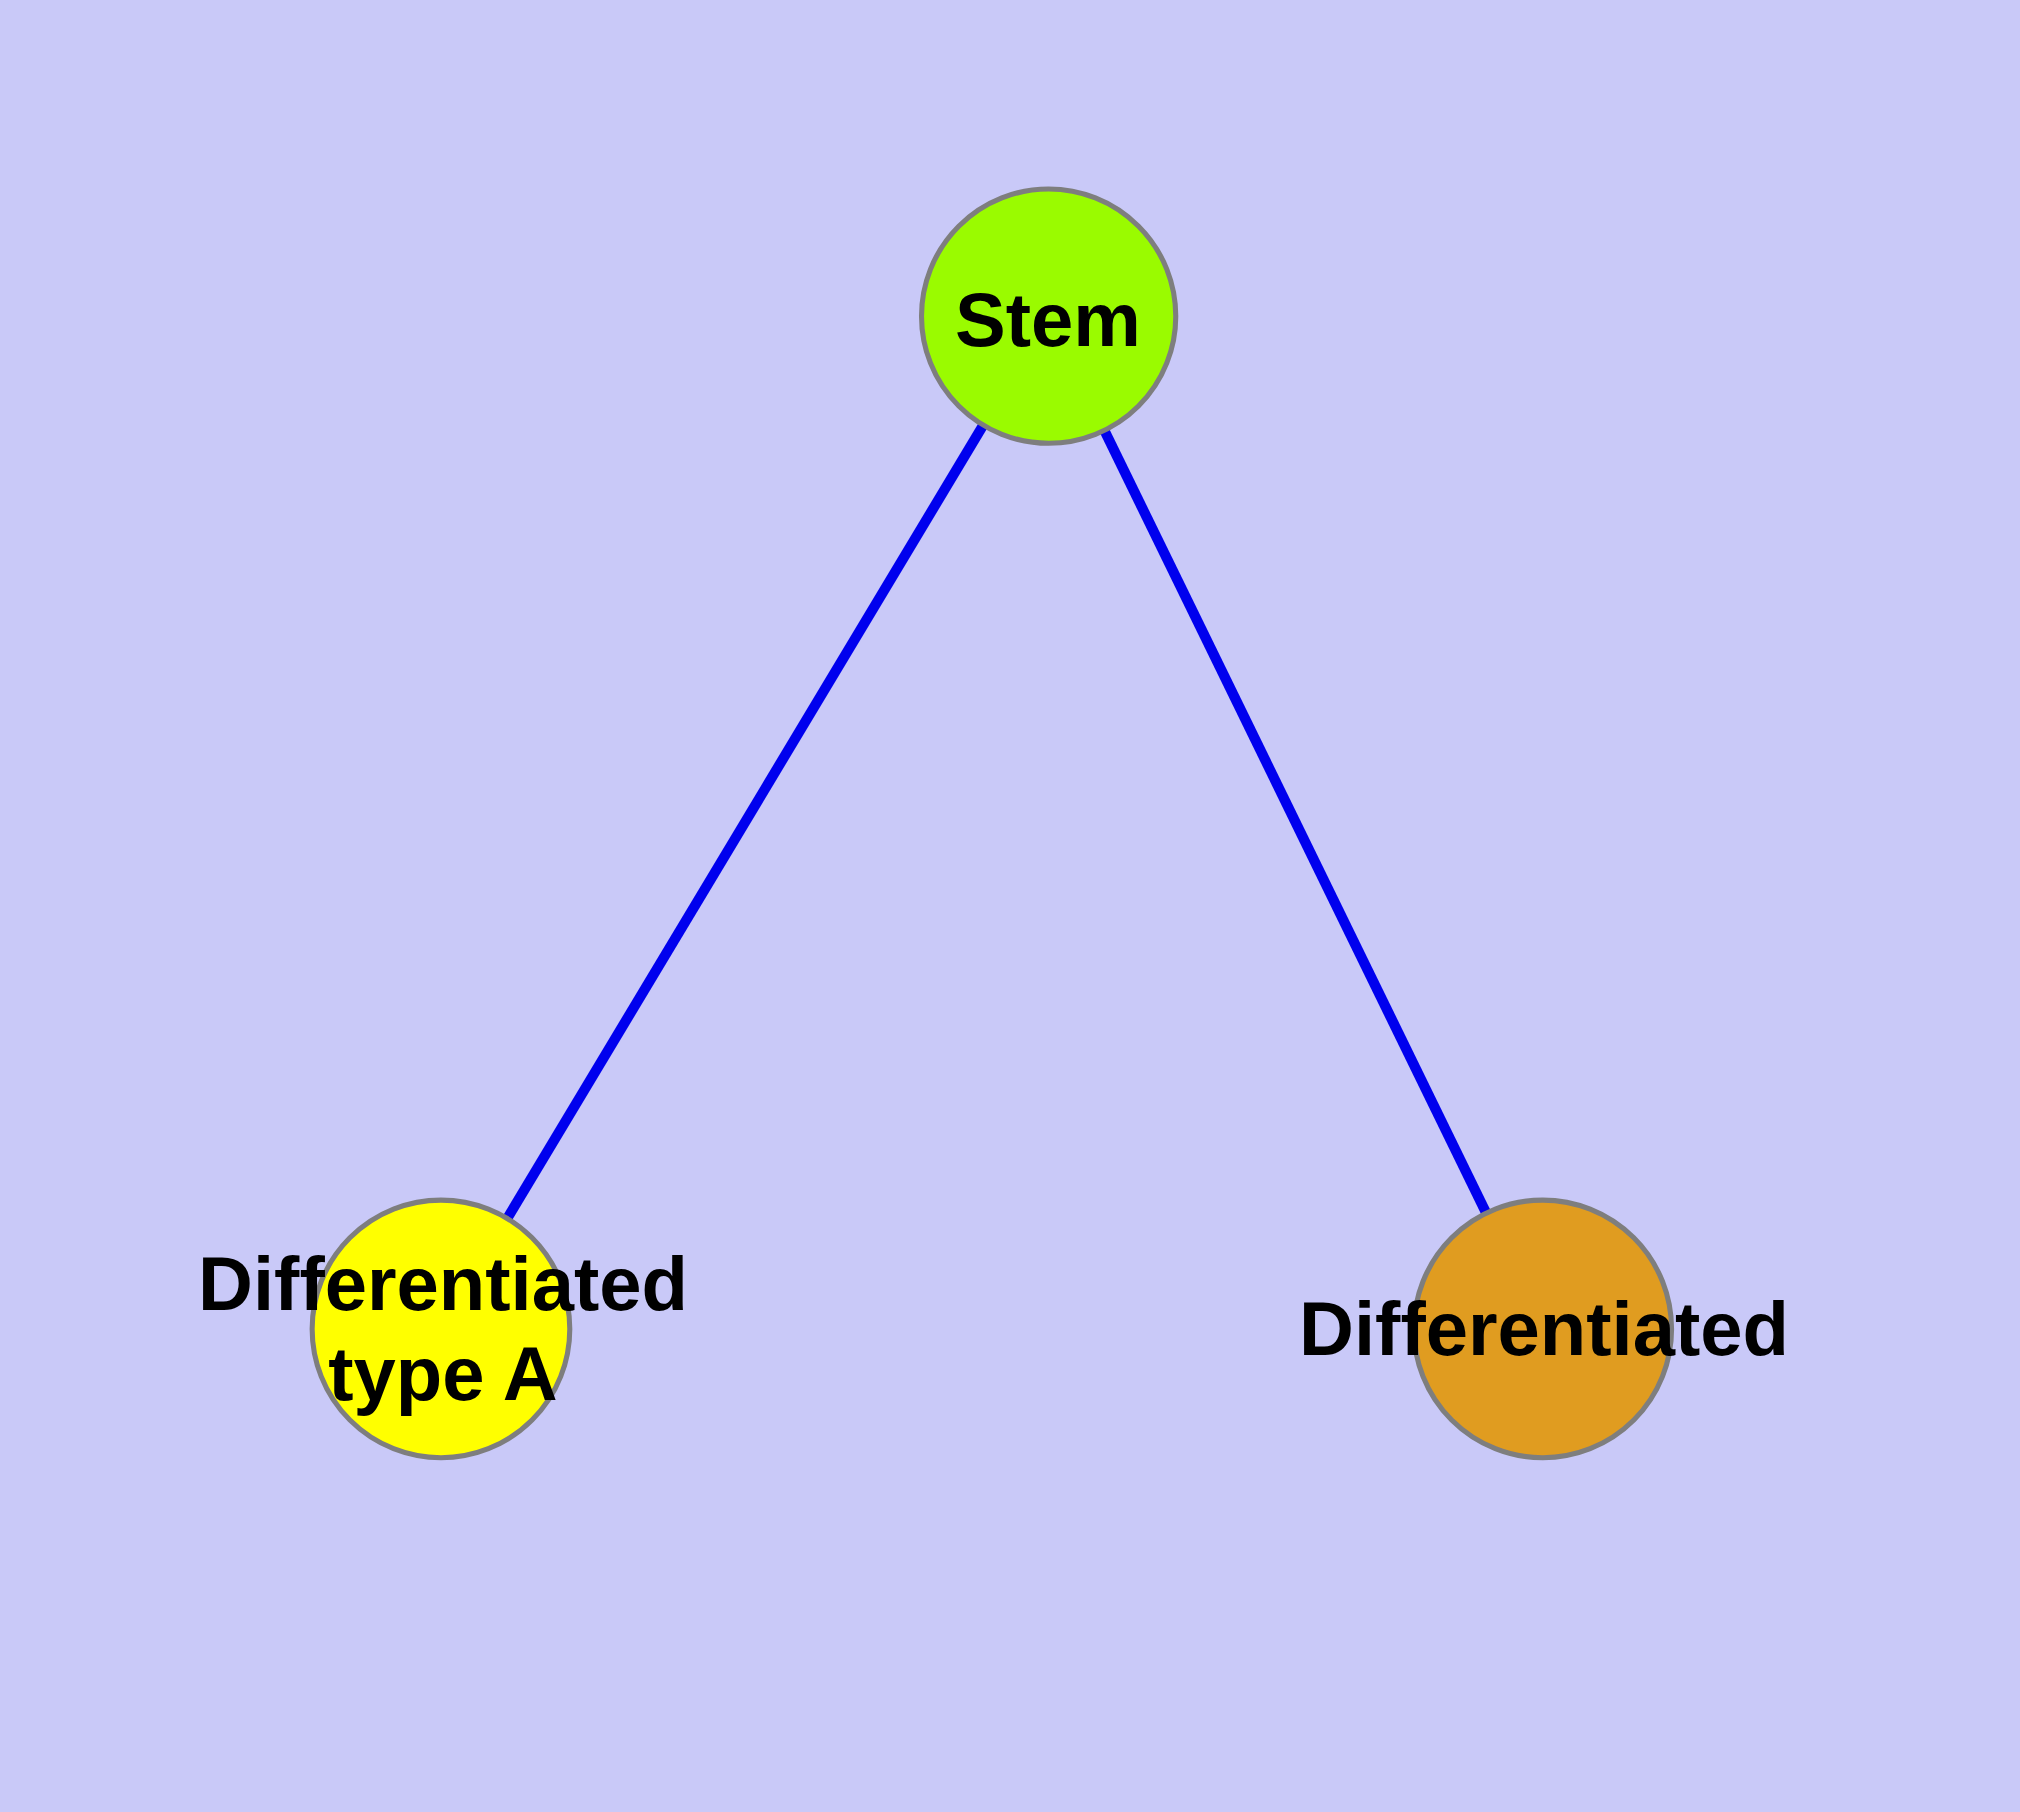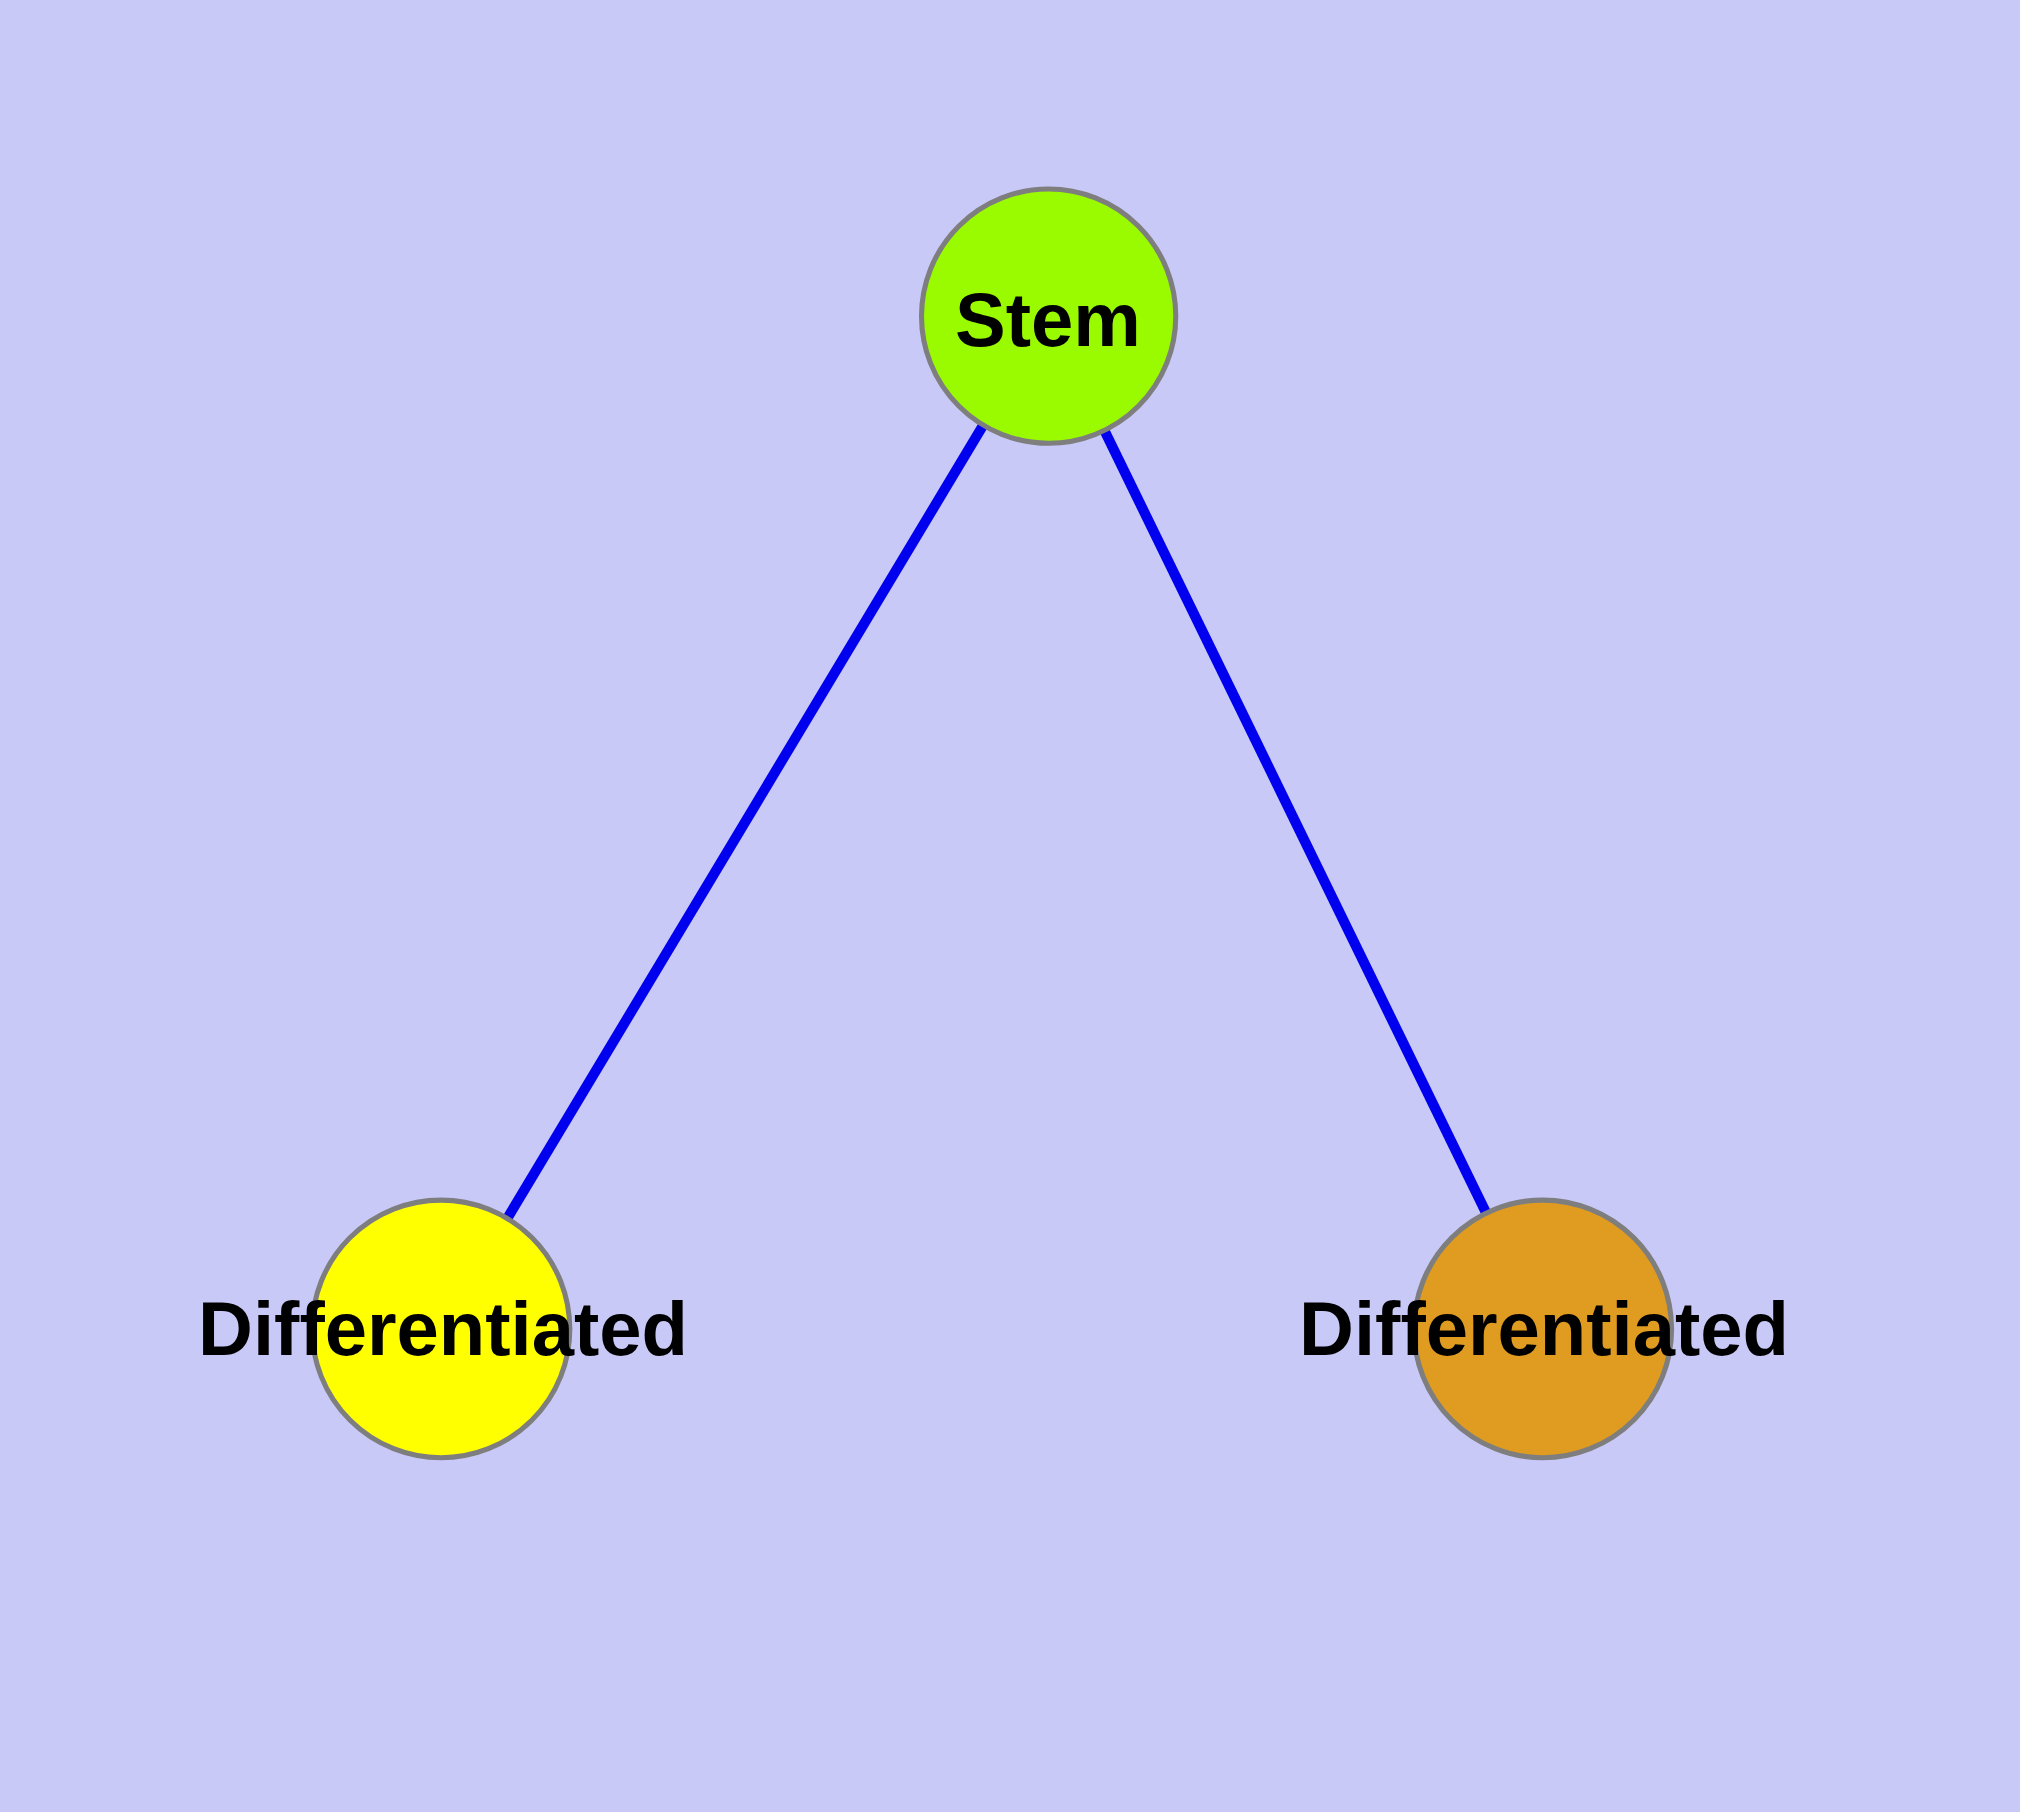--- a/index.html
+++ b/index.html
@@ -62,20 +62,21 @@
     <circle class="graph-node" cx="520" cy="1568" r="152" fill="#FFFF00" stroke="#7E7E7E"></circle>
     <circle class="graph-node" cx="1820" cy="1568" r="152" fill="#E09C20" stroke="#7E7E7E"></circle>
   </svg>
 
   <div class="node-label" id="label-stem">
     <span class="label-line">Stem</span>
   </div>
 
   <div class="node-label" id="label-type-a">
     <span class="label-line">Differentiated</span>
+    <span class="label-line">type A</span>
   </div>
 
   <div class="node-label" id="label-type-b">
     <span class="label-line">Differentiated</span>
   </div>
 
 </div>
 
 
 </body></html>

